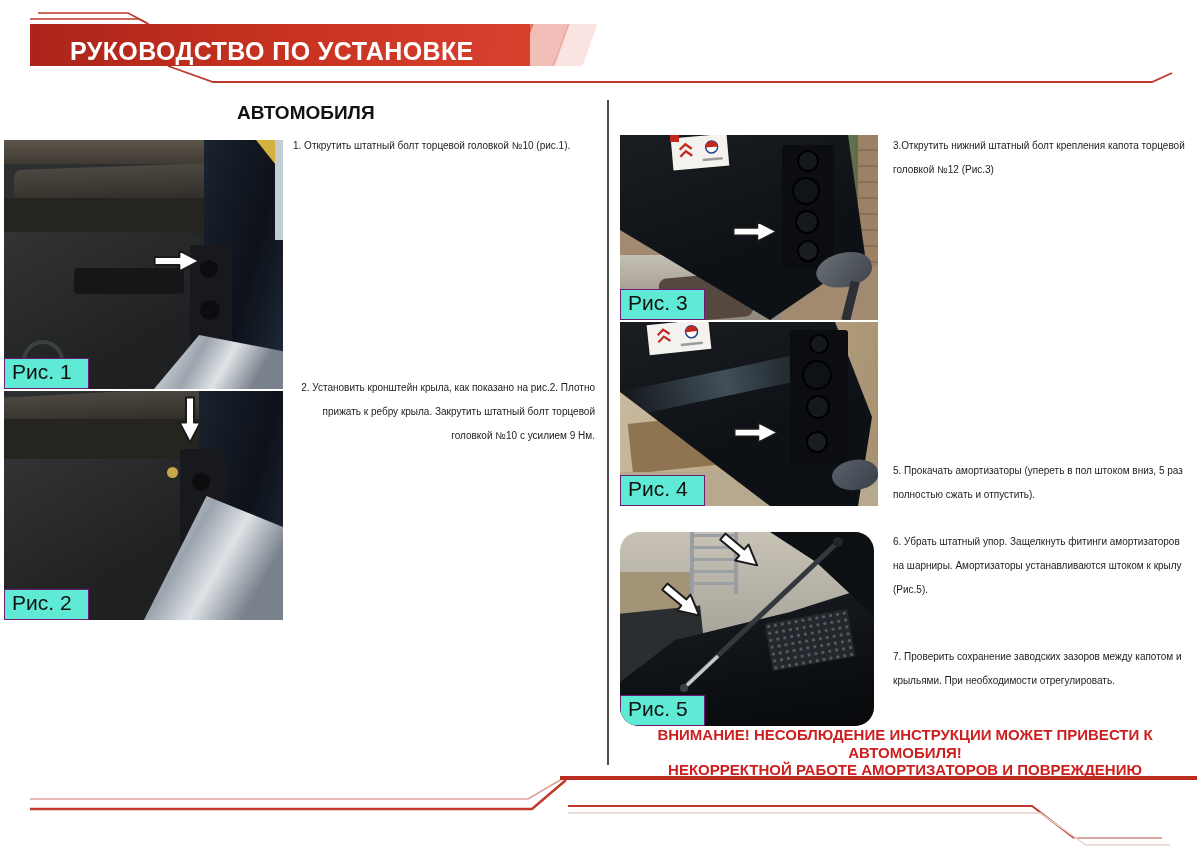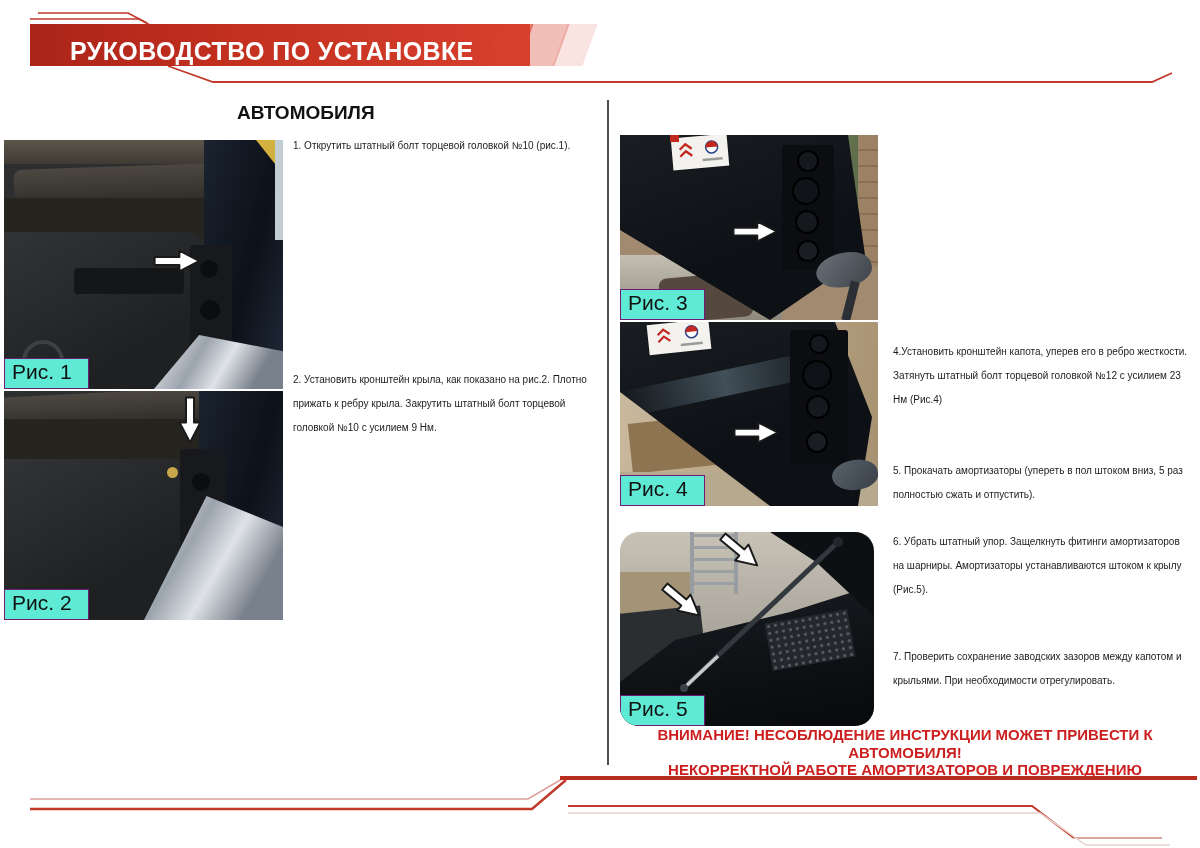--- a/index.html
+++ b/index.html
@@ -79,23 +79,23 @@
   </div>
   <div class="fade fade1"></div>
   <div class="fade fade2"></div>
   <div class="fade fade3"></div>
 
   <div class="section-title">АВТОМОБИЛЯ</div>
 
   <div class="divider"></div>
 
   <div class="step col-l" style="top:134px;">1. Открутить штатный болт торцевой головкой №10 (рис.1).</div>
-  <div class="step col-l" style="top:368px;">2. Установить кронштейн крыла, как показано на рис.2. Плотно прижать к ребру крыла. Закрутить штатный болт торцевой головкой №10 с усилием 9 Нм.</div>
-
-  <div class="step col-r" style="top:340px;">4.Установить кронштейн капота, уперев его в ребро жесткости. Затянуть штатный болт торцевой головкой №12 с усилием 23 Нм (Рис.4)</div>
+  <div class="step col-l" style="top:376px;text-align:right;">2. Установить кронштейн крыла, как показано на рис.2. Плотно прижать к ребру крыла. Закрутить штатный болт торцевой головкой №10 с усилием 9 Нм.</div>
+
+  <div class="step col-r" style="top:134px;">3.Открутить нижний штатный болт крепления капота торцевой головкой №12 (Рис.3)</div>
   <div class="step col-r" style="top:459px;">5. Прокачать амортизаторы (упереть в пол штоком вниз, 5 раз полностью сжать и отпустить).</div>
   <div class="step col-r" style="top:530px;">6. Убрать штатный упор. Защелкнуть фитинги амортизаторов на шарниры. Амортизаторы устанавливаются штоком к крылу (Рис.5).</div>
   <div class="step col-r" style="top:622px;margin-top:23px;">7. Проверить сохранение заводских зазоров между капотом и крыльями. При необходимости отрегулировать.</div>
 
   <div class="photo" style="left:4px;top:140px;width:279px;height:249px;">
     <div class="ph cowl" style="left:0;top:0;width:279px;height:24px;"></div>
     <div class="ph wiper" style="left:10px;top:26px;width:230px;height:34px;transform:rotate(-2deg);"></div>
     <div class="ph shadowband" style="left:0;top:58px;width:279px;height:42px;"></div>
     <div class="ph engine" style="left:-12px;top:92px;width:212px;height:170px;"></div>
     <div class="ph engine-slot" style="left:70px;top:128px;width:110px;height:26px;"></div>

